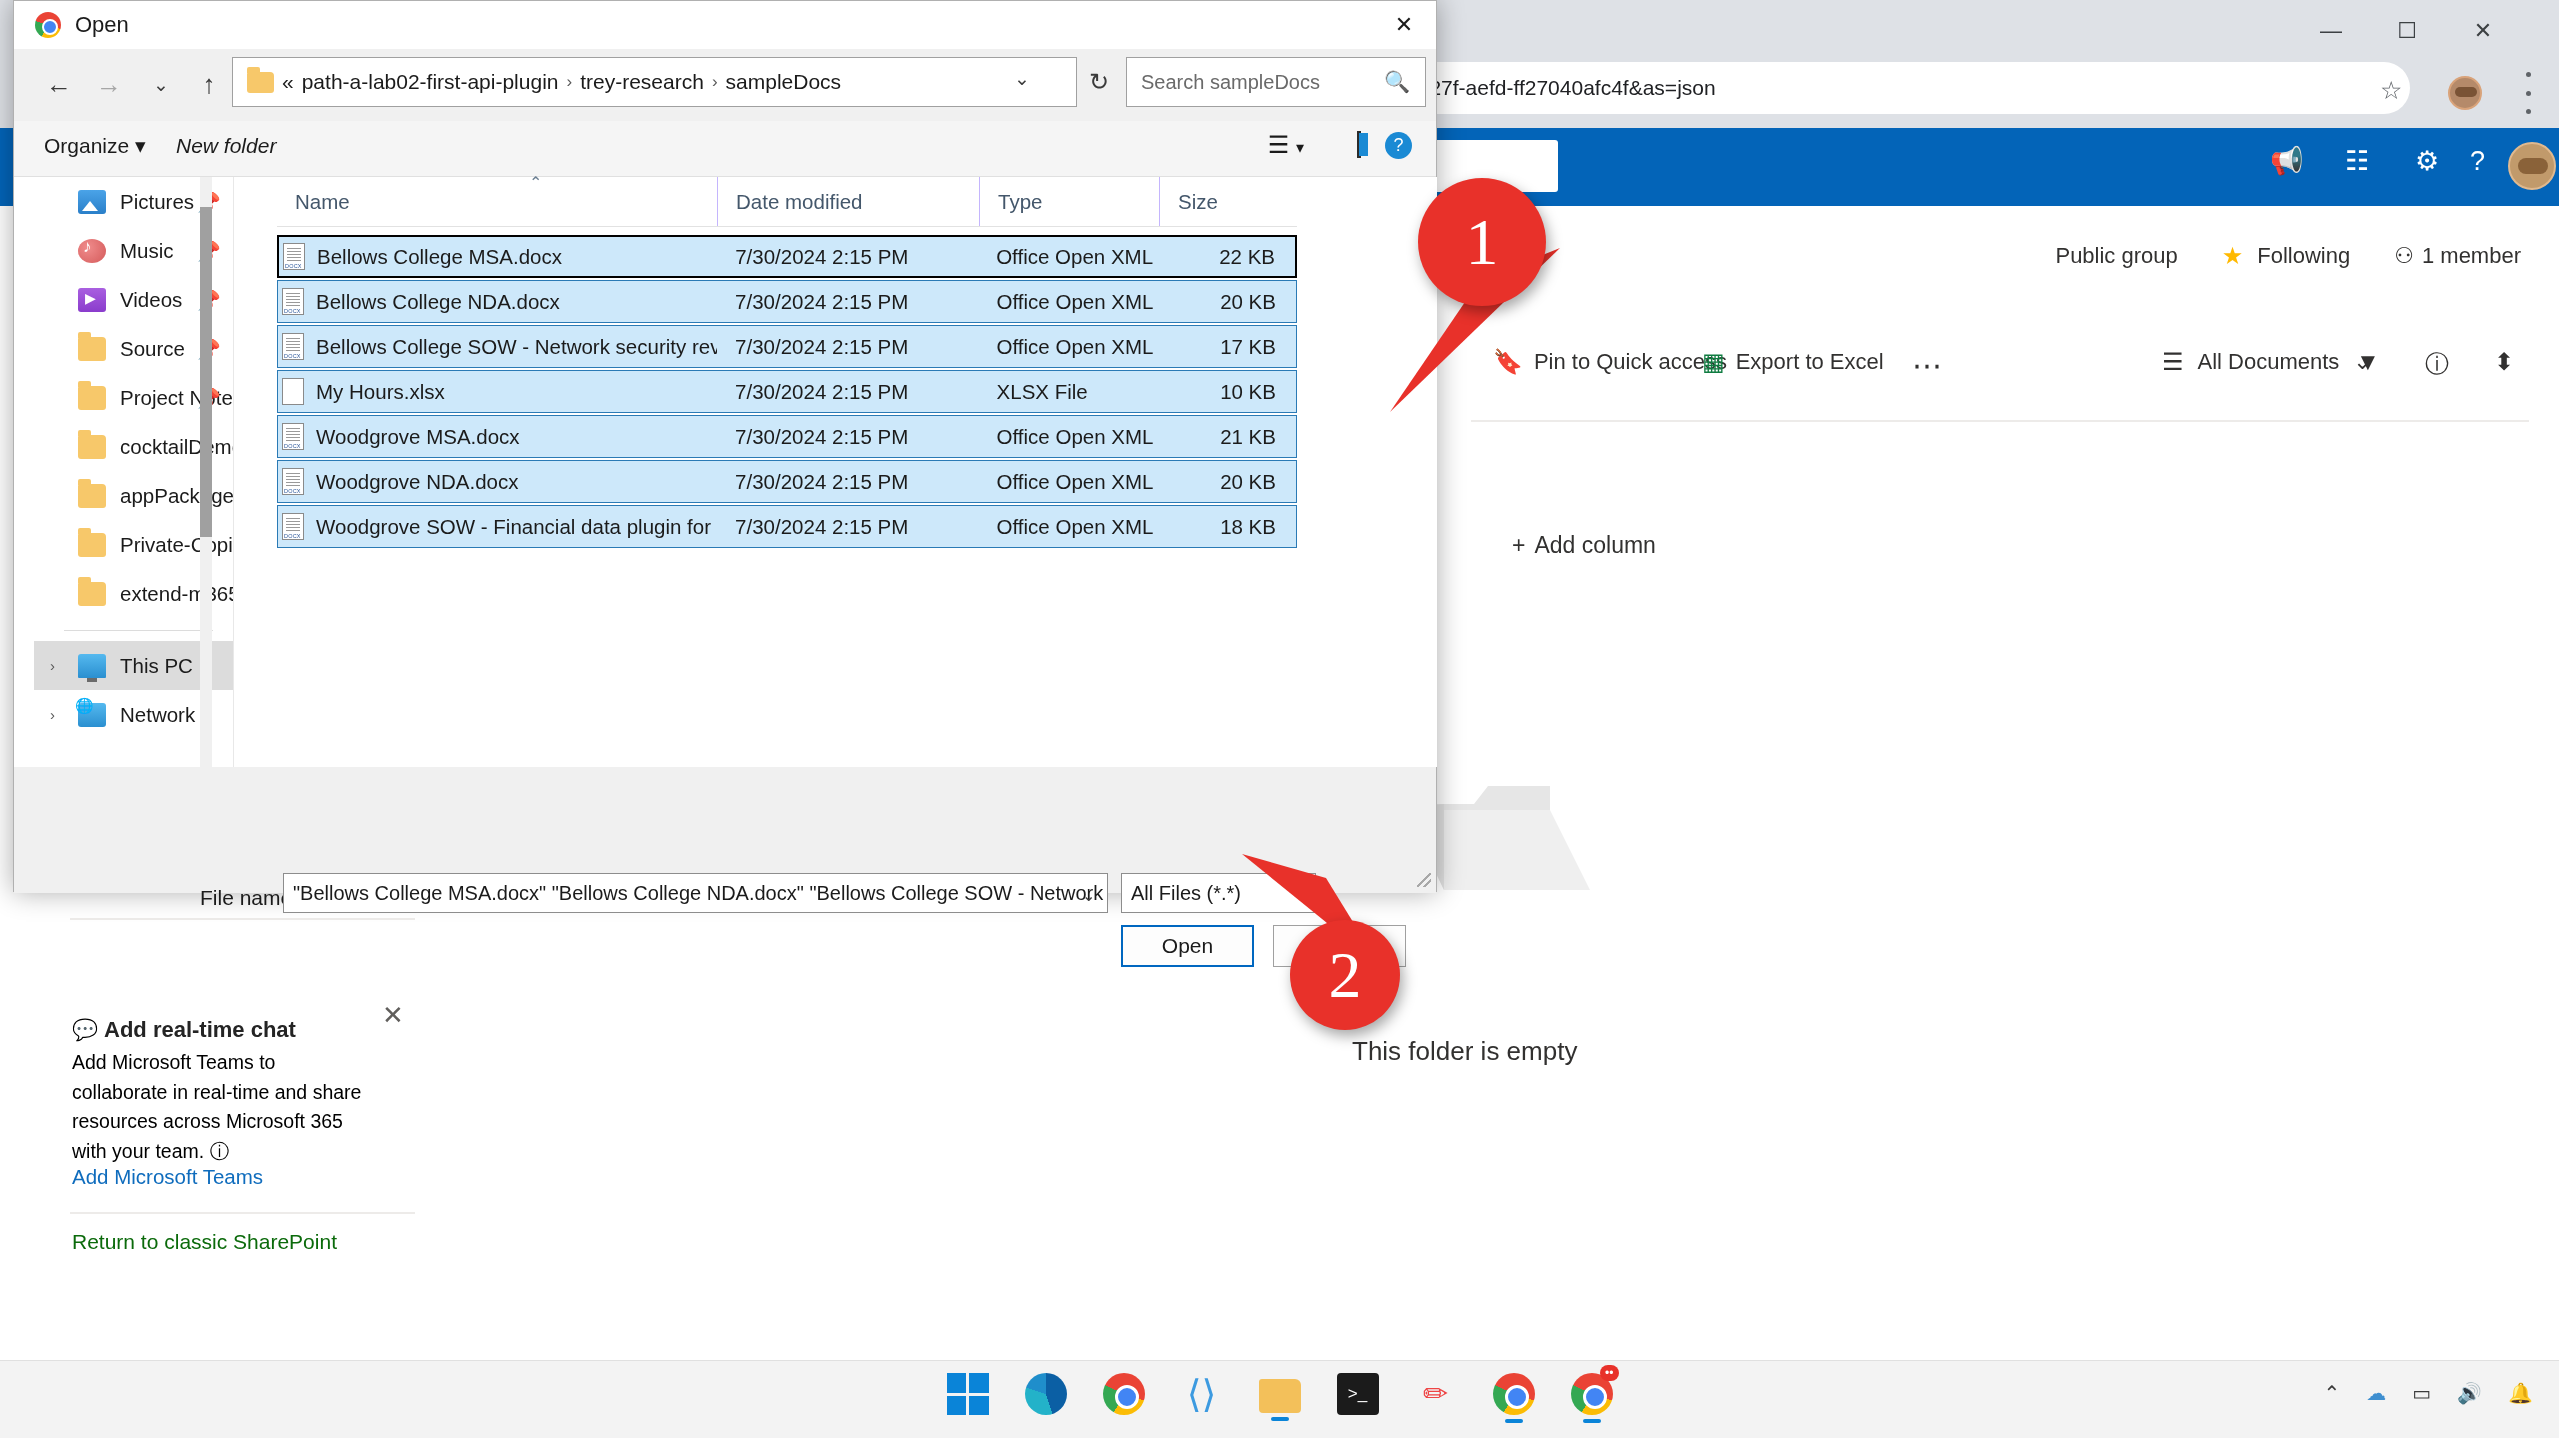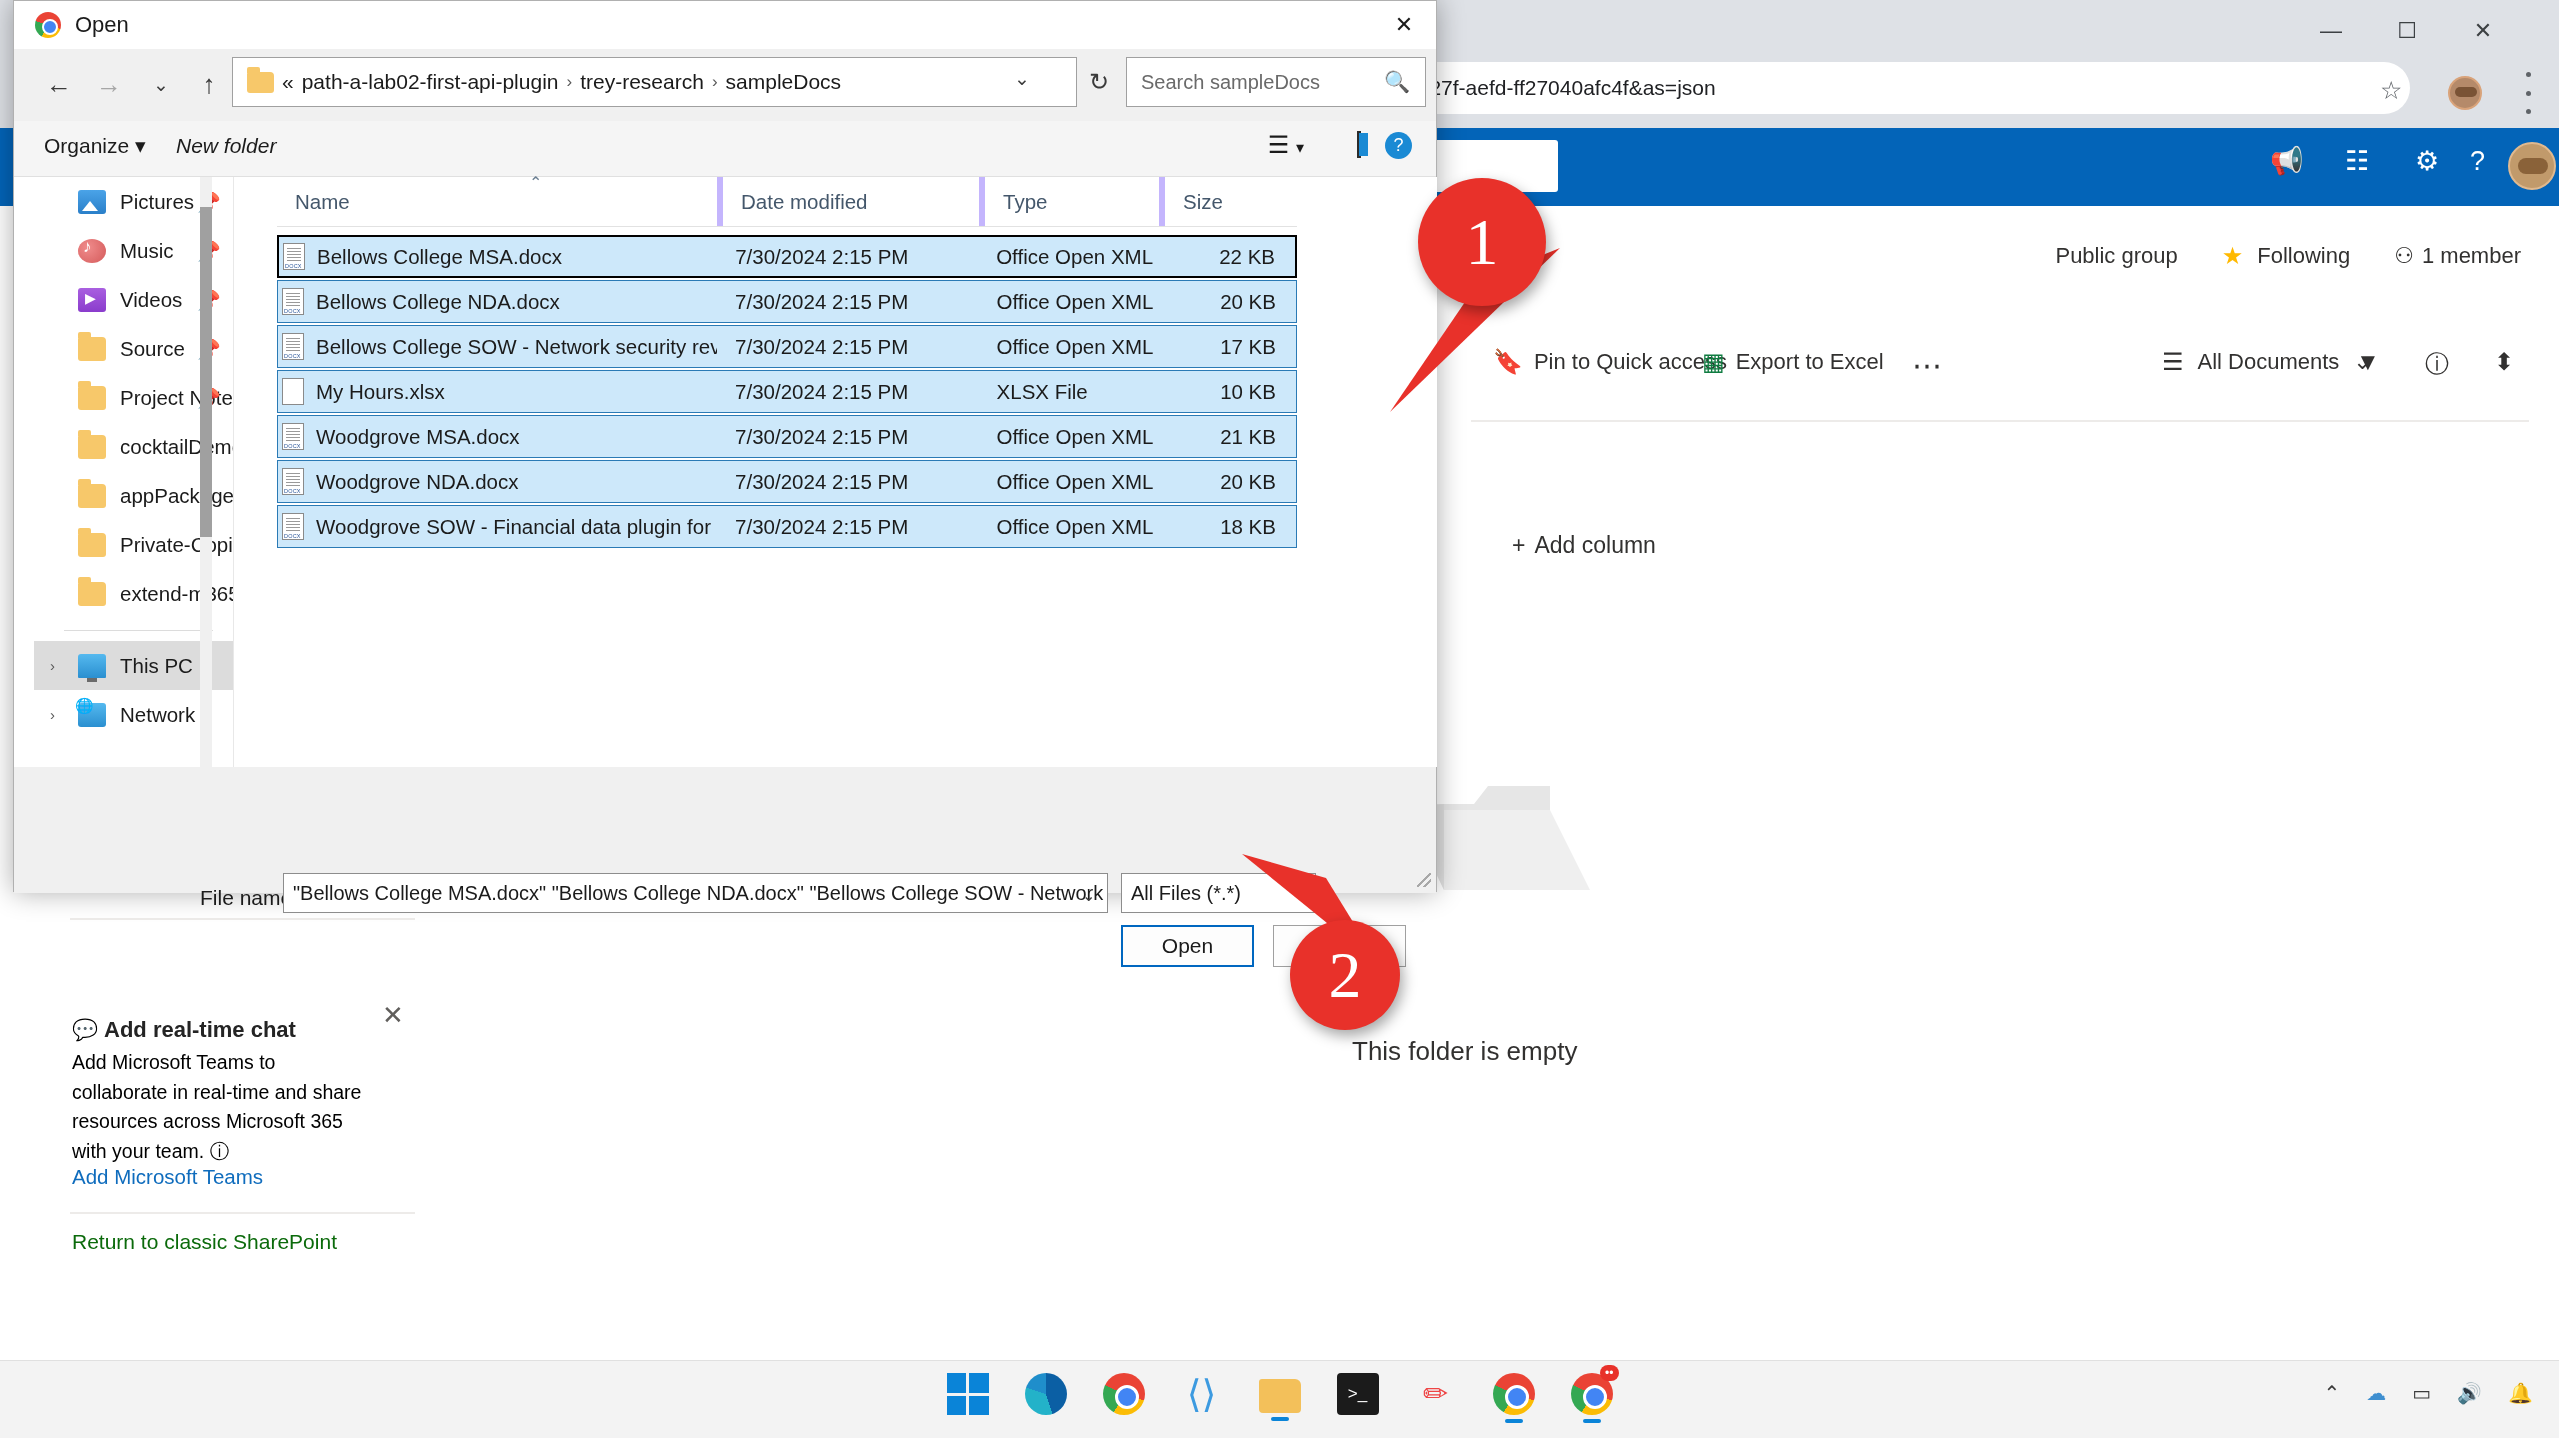--- a/index.html
+++ b/index.html
@@ -319,21 +319,21 @@
     position: absolute; left: 243px; top: 0; width: 1180px; height: 590px;
     background: #ffffff;
   }
   .col-head {
     position: absolute; left: 20px; top: 0; width: 1020px; height: 50px;
     display: flex; align-items: center;
     border-bottom: 1px solid #e2e2e2;
     font-size: 20.5px; color: #44576b;
   }
   .ch { position: relative; height: 100%; display: flex; align-items: center; padding-left: 18px; }
-  .ch + .ch { border-left: 6px solid #c4b5fd; }
+  .ch + .ch { border-left: 1px solid #c4b5fd; }
   .ch-name { width: 440px; }
   .ch-date { width: 262px; }
   .ch-type { width: 180px; }
   .ch-size { width: 138px; }
   .sort-caret {
     position: absolute; left: 252px; top: -4px; font-size: 16px; color: #6b7f92;
   }
   .rows { position: absolute; left: 20px; top: 58px; width: 1020px; }
   .row {
     position: relative; height: 43px; margin-bottom: 2px;

